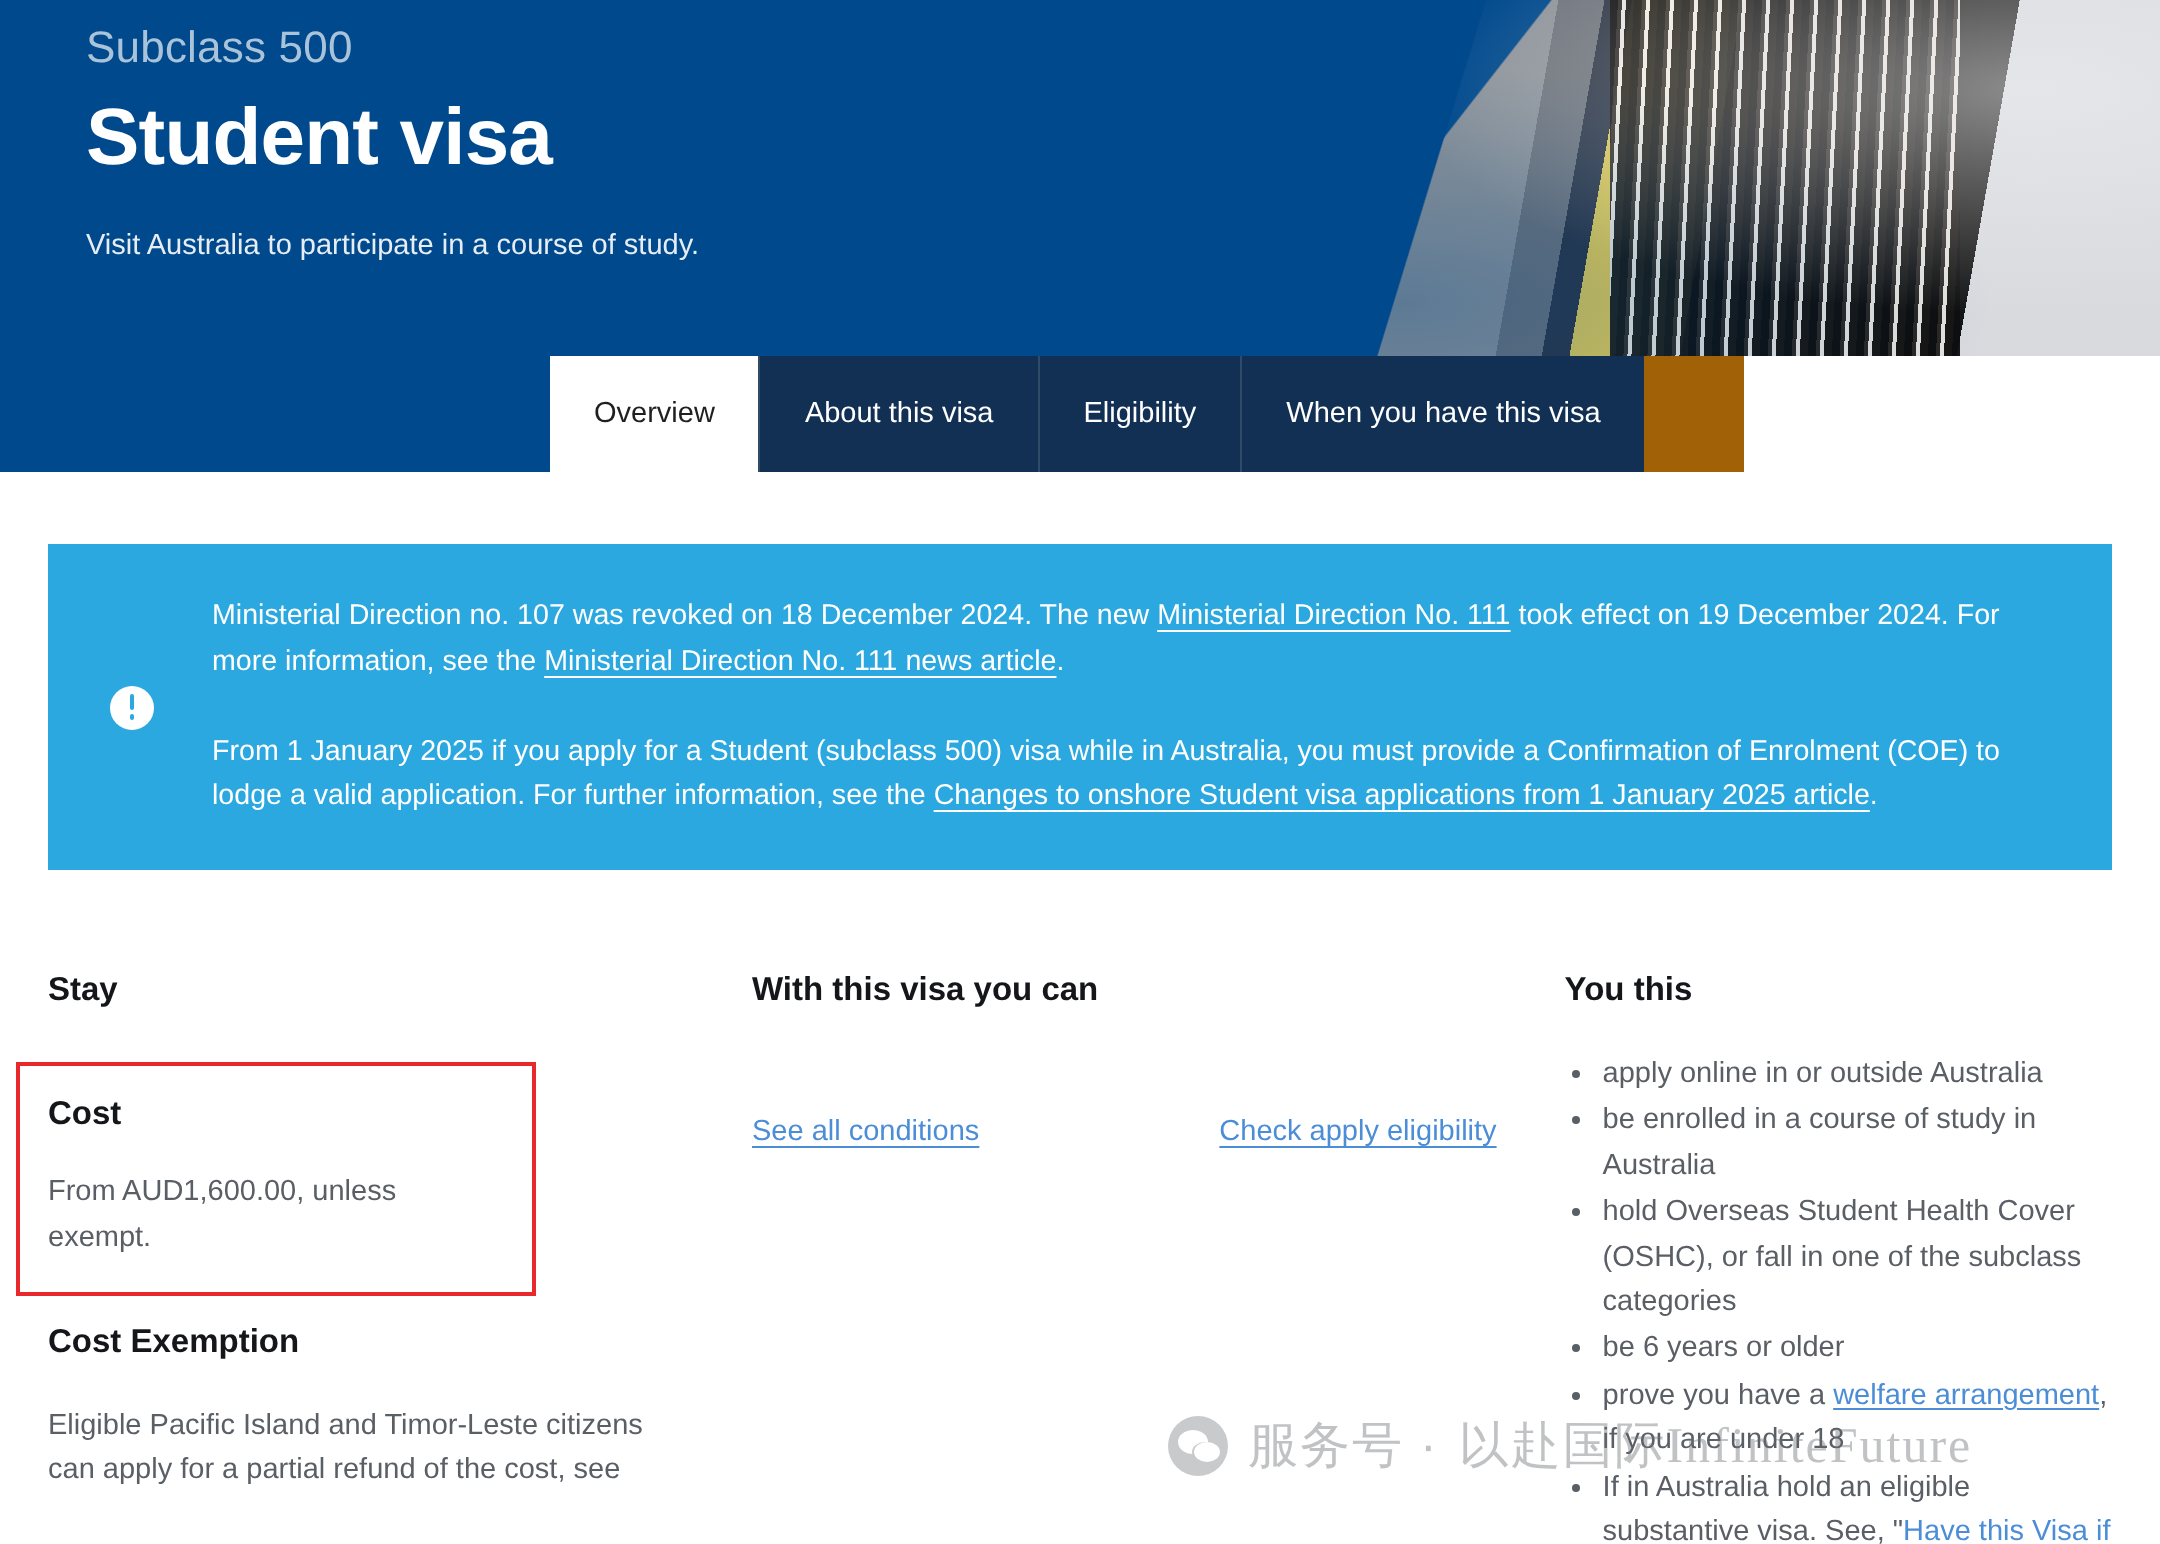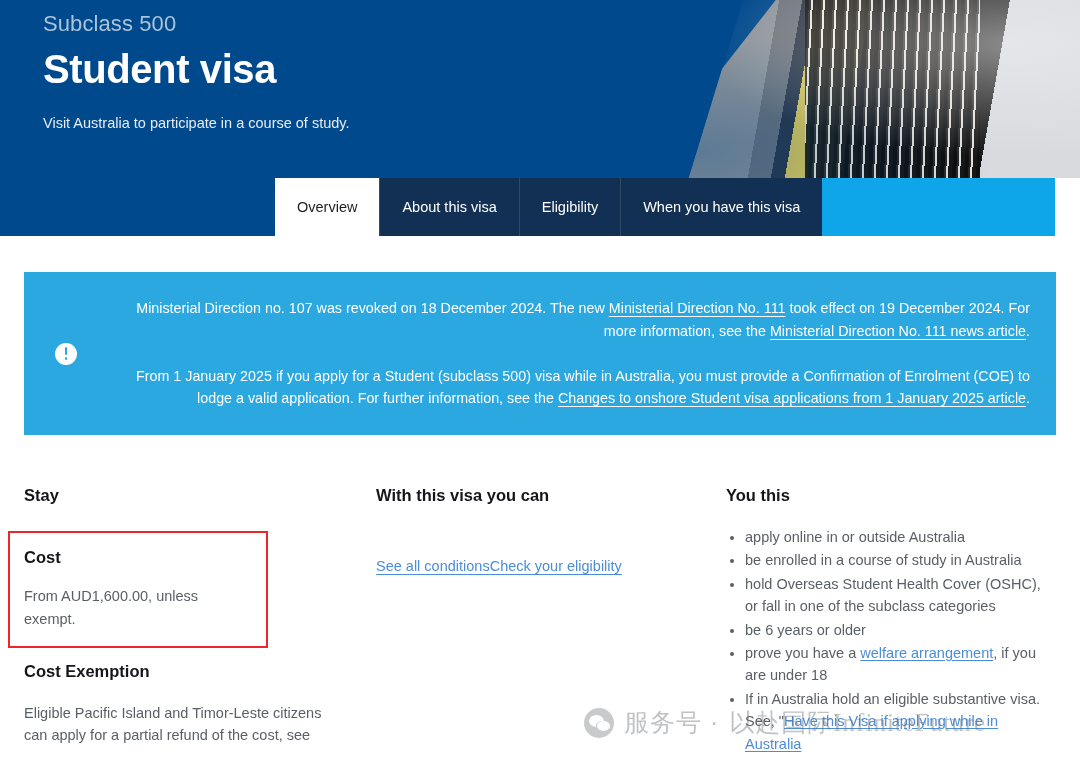--- a/index.html
+++ b/index.html
@@ -80,23 +80,23 @@
     margin-top: 22px;
     font-size: 14.5px;
     color: #e6edf4;
     line-height: 1.4;
   }
 
   
   .tabbar {
     position: relative;
     display: flex;
-    width: 1055px;
+    width: 872px;
     height: 58px;
-    background: #0ea5e9;
+    background: #a16207;
     z-index: 4;
     text-align: center;
   }
   .tabbar-lead { width: 275px; flex: 0 0 275px; background: #00498c; }
   .tab {
     display: flex;
     align-items: center;
     justify-content: center;
     height: 58px;
     padding: 0 22px;
@@ -152,21 +152,20 @@
     left: 9.6px; top: 14.4px;
     width: 2.8px; height: 2.8px;
     background: #2ba8e0;
     border-radius: 50%;
   }
   .alert-body { flex: 1; padding-left: 18px; }
   .alert-p {
     font-size: 14.3px;
     line-height: 1.58;
     margin: 0;
-    text-align: right;
   }
   .alert-p + .alert-p { margin-top: 22px; }
   .alert-body a {
     color: #ffffff;
     text-decoration: underline;
     text-underline-offset: 2.5px;
   }
 
   
   .cols {
@@ -214,20 +213,21 @@
   }
   ul.bullets li::marker { color: #5a5f66; font-size: 13px; }
   a.inline-link {
     color: #4b8dd6;
     text-decoration: underline;
     text-underline-offset: 2px;
   }
 
   .links-row {
     display: flex;
+    gap: 120px;
     margin-top: 52px;
   }
   a.std-link {
     font-size: 14.5px;
     color: #4b8dd6;
     text-decoration: underline;
     text-underline-offset: 3px;
     white-space: nowrap;
   }
 
@@ -321,21 +321,21 @@
       <div class="block">
         <h3 class="sec-head">Cost Exemption</h3>
         <p class="sec-p"><span>Eligible Pacific Island and Timor-Leste citizens can apply for a partial refund of the cost, see </span></p>
       </div>
     </div>
 
     <div class="col">
       <h3 class="sec-head">With this visa you can</h3>
       <div class="links-row">
         <a class="std-link" href="#">See all conditions</a>
-        <a class="std-link" href="#">Check your eligibility</a>
+        <a class="std-link" href="#">Check apply eligibility</a>
       </div>
     </div>
 
     <div class="col">
       <h3 class="sec-head">You this</h3>
       <ul class="bullets">
         <li>apply online in or outside Australia</li>
         <li>be enrolled in a course of study in Australia</li>
         <li>hold Overseas Student Health Cover (OSHC), or fall in one of the subclass categories</li>
         <li>be 6 years or older</li>

